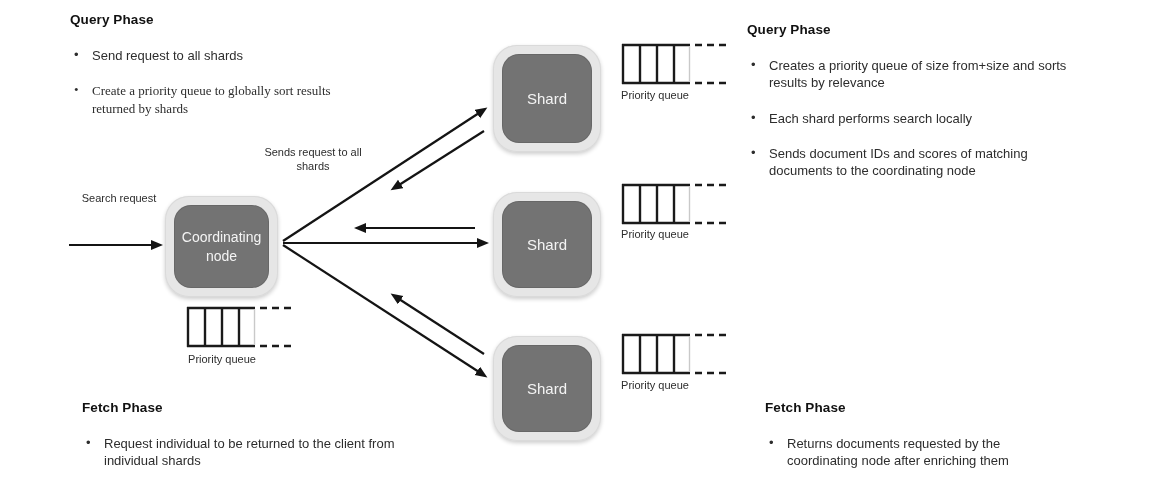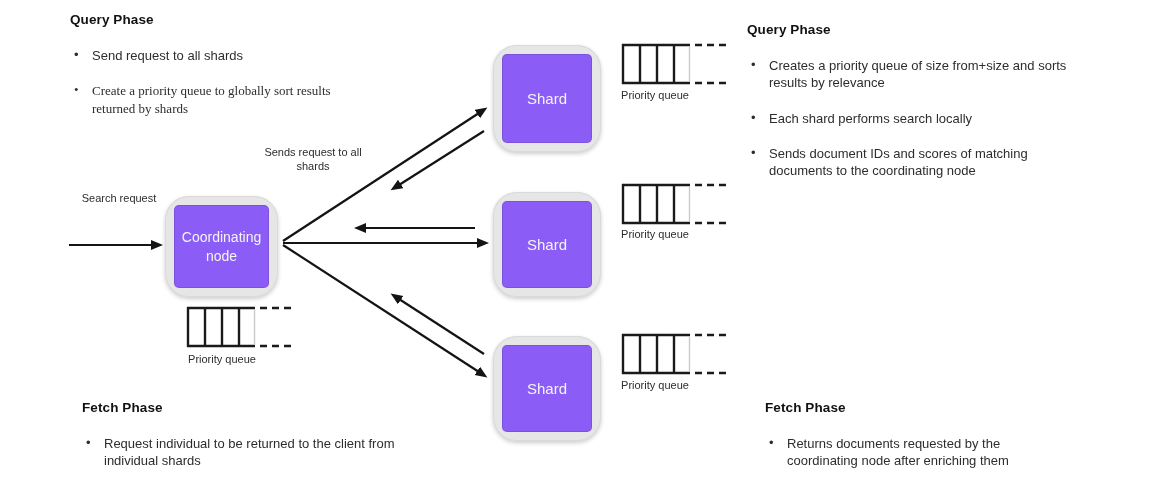--- a/index.html
+++ b/index.html
@@ -24,21 +24,21 @@
   .flabel{
     position:absolute;font-size:11px;line-height:1.28;color:#2d2d2d;text-align:center;
   }
   
   .node-outer{
     position:absolute;background:#e6e6e6;border-radius:24px;
     box-shadow:inset 0 0 0 1px #dadada, 0 2px 4px rgba(0,0,0,0.20);
   }
   .node-inner{
     position:absolute;left:9px;right:9px;top:9px;bottom:9px;
-    background:#8b5cf6;border-radius:5px;
+    background:#737373;border-radius:17px;
     box-shadow:inset 0 0 0 1px rgba(0,0,0,0.10);
     display:flex;align-items:center;justify-content:center;text-align:center;
     color:#f4f4f4;
   }
   .node-inner.coord{font-size:14px;line-height:1.3;padding:0 10px;}
   .node-inner.shard{font-size:15px;}
   
   .pq{position:absolute;width:112px;height:44px;}
   .pq svg{display:block;}
   

